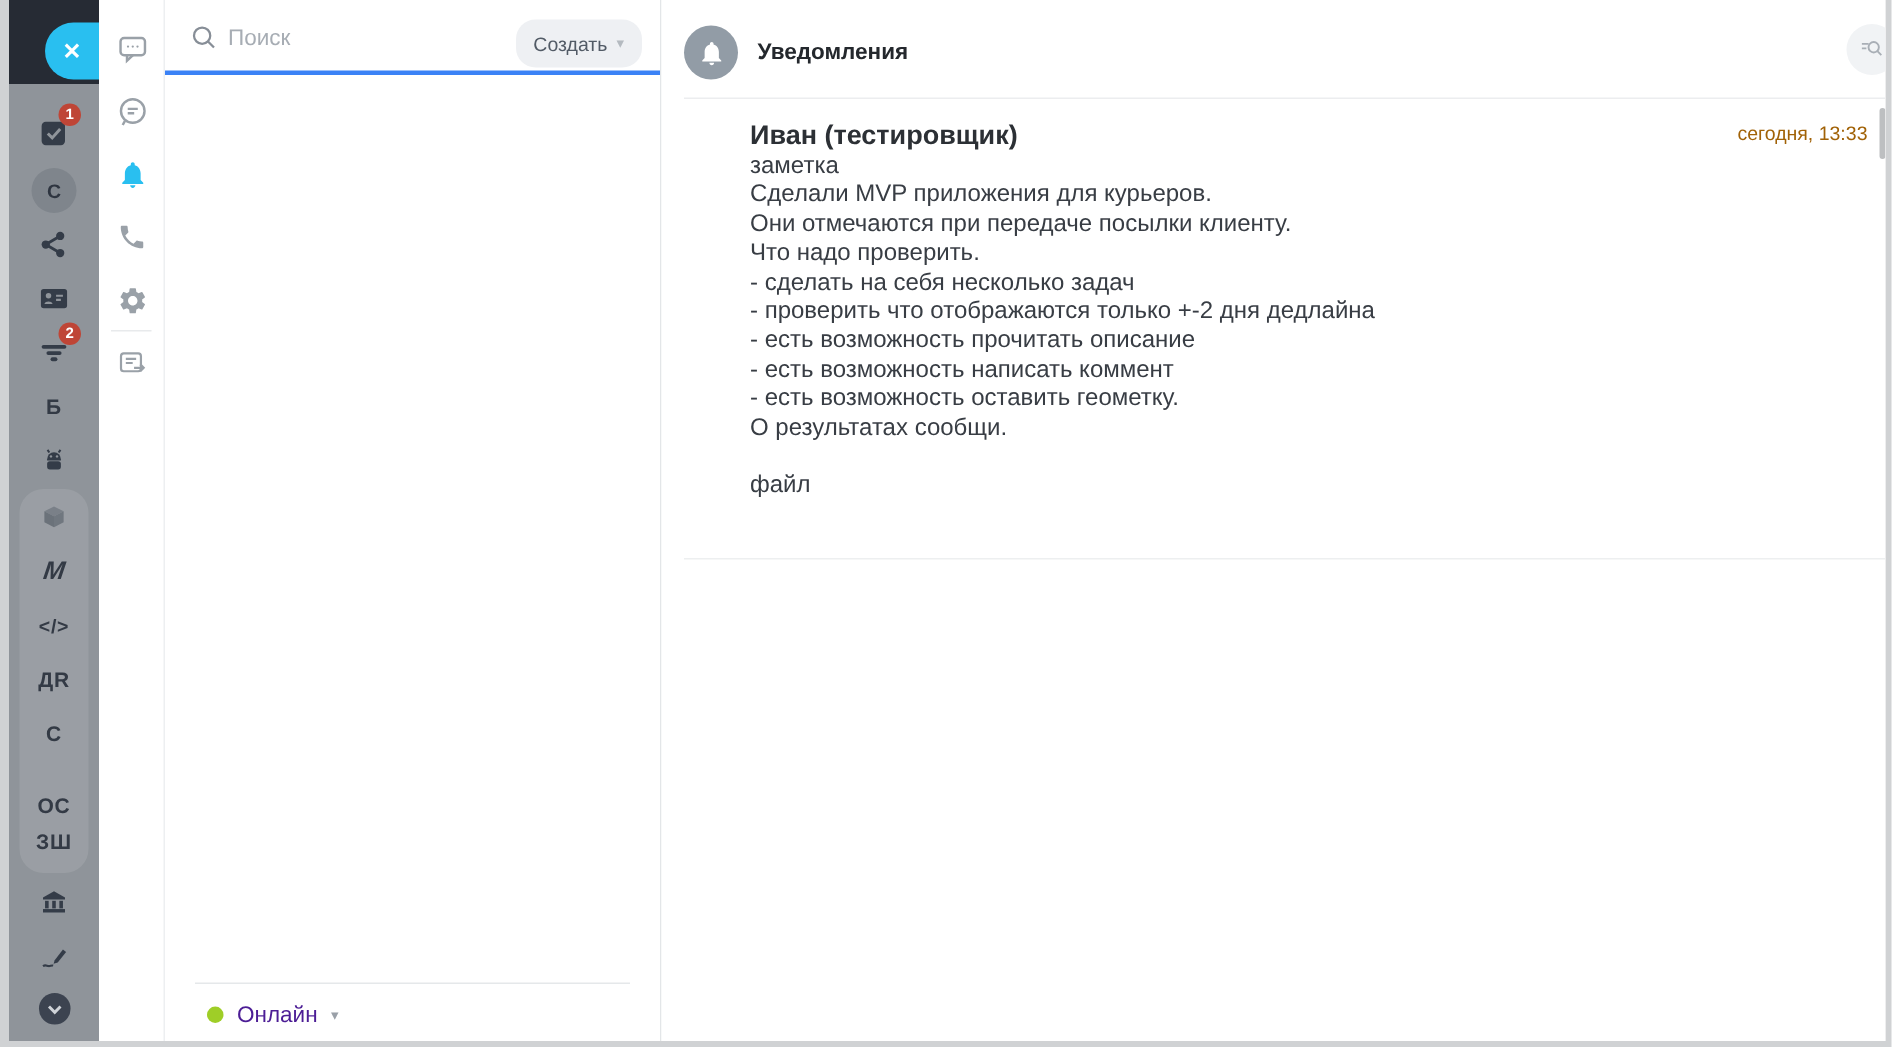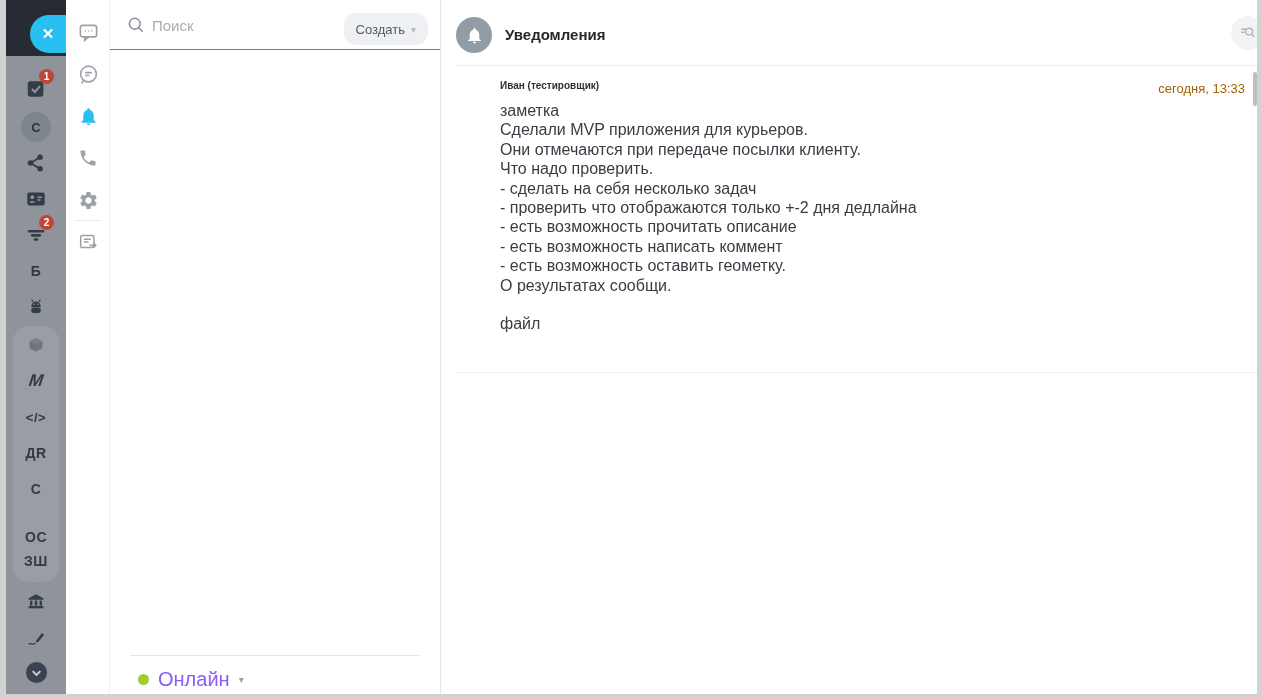--- a/index.html
+++ b/index.html
@@ -34,47 +34,47 @@
   
   .nav { position:absolute; left:60px; top:0; width:44px; height:100%; background:#fff;
          border-right:1px solid #edeff1; }
   .nav-item { position:absolute; left:0; width:44px; height:26px; display:flex;
               align-items:center; justify-content:center; cursor:pointer; }
   .nav-div { position:absolute; left:8px; right:8px; top:220px; height:1px; background:#e8eaec; }
 
   
   .chat { position:absolute; left:104px; top:0; width:331px; height:100%; background:#fff;
           border-right:1px solid #e3e6e8; }
-  .chat-head { position:absolute; left:0; top:0; right:0; height:50px; border-bottom:1px solid #3b82f6; }
+  .chat-head { position:absolute; left:0; top:0; right:0; height:50px; border-bottom:3px solid #3b82f6; }
   .search-ic { position:absolute; left:16px; top:15px; }
   .search-input { position:absolute; left:42px; top:12px; width:200px; height:26px; border:none;
                   outline:none; font-size:15px; color:#333; font-family:"Liberation Sans",sans-serif; }
   .search-input::placeholder { color:#a7adb4; }
   .create-btn { position:absolute; right:12px; top:13px; height:25px; border-radius:13px;
                 background:#eef0f3; border:none; padding:16px 12px; font-size:13px; color:#525b66;
                 font-family:"Liberation Sans",sans-serif; display:flex; align-items:center; gap:6px;
                 cursor:pointer; }
   .chev { color:#b4bac0; font-size:10px; }
   .empty { position:absolute; left:0; right:0; top:175px; text-align:center; font-size:17px; color:#c9ced5; }
   .chat-foot-div { position:absolute; left:20px; right:20px; top:655px; height:1px; background:#e5e8ea; }
   .status { position:absolute; left:28px; top:668px; display:flex; align-items:center; gap:9px; cursor:pointer; }
   .dot { width:11px; height:11px; border-radius:50%; background:#9fce27; }
-  .status-label { font-size:20px; color:#8b5cf6; }
+  .status-label { font-size:15px; color:#4c1d95; }
 
   
   .main { position:absolute; left:435px; top:0; right:0; height:100%; background:#fff; overflow:hidden; }
   .main-head { position:absolute; left:0; top:0; right:0; height:66px; }
   .main-head-div { position:absolute; left:15px; right:0; top:65px; height:1px; background:#ecedef; }
   .avatar-circle { position:absolute; left:15px; top:17px; width:36px; height:36px; border-radius:50%;
                    background:#929ca6; display:flex; align-items:center; justify-content:center; }
   .main-title { position:absolute; left:64px; top:26px; font-size:15px; font-weight:bold; color:#24282d; }
   .hsearch { position:absolute; right:-8px; top:16px; width:34px; height:34px; border-radius:50%;
              background:#f1f3f5; border:none; display:flex; align-items:center; justify-content:center;
              cursor:pointer; }
-  .msg-author { position:absolute; left:59px; top:80px; font-size:10px; font-weight:bold; color:#2c3035; }
+  .msg-author { position:absolute; left:59px; top:80px; font-size:18px; font-weight:bold; color:#2c3035; }
   .msg-time { position:absolute; right:12px; top:81px; font-size:13px; color:#a16207;margin-left:20px; }
   .msg-body-wrap { position:absolute; left:59px; top:101px; right:30px; }
   .msg-body { font-size:16px; line-height:19.4px; color:#383d44; white-space:pre-line; }
   .msg-link { display:block; font-size:14.6px; line-height:19.4px; color:#2272c3; text-decoration:none; }
   .msg-div { position:absolute; left:15px; right:0; top:372px; height:1px; background:#edeff0; }
   .scroll-thumb { position:absolute; right:0; top:72px; width:4px; height:34px; background:#bdbfc1;
                   border-radius:2px; }
   svg { display:block; }
 </style>
 </head>

